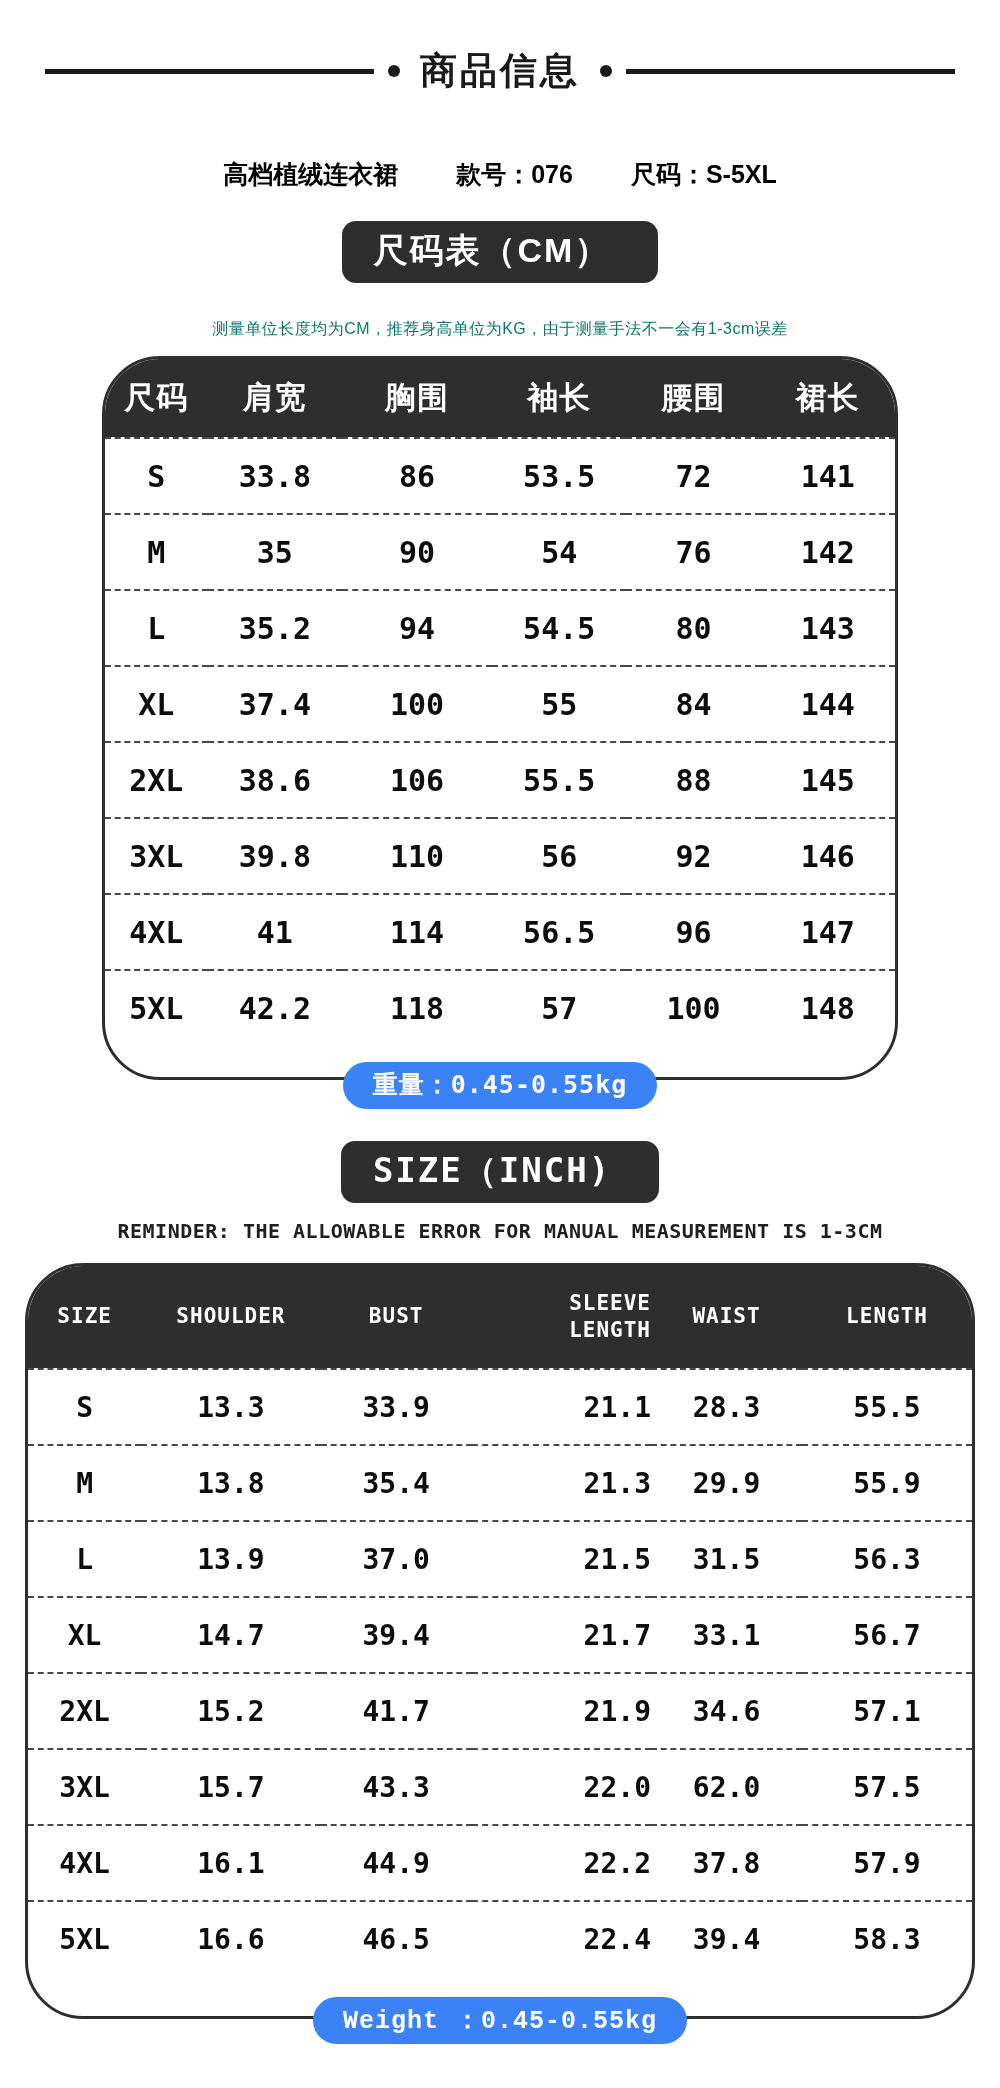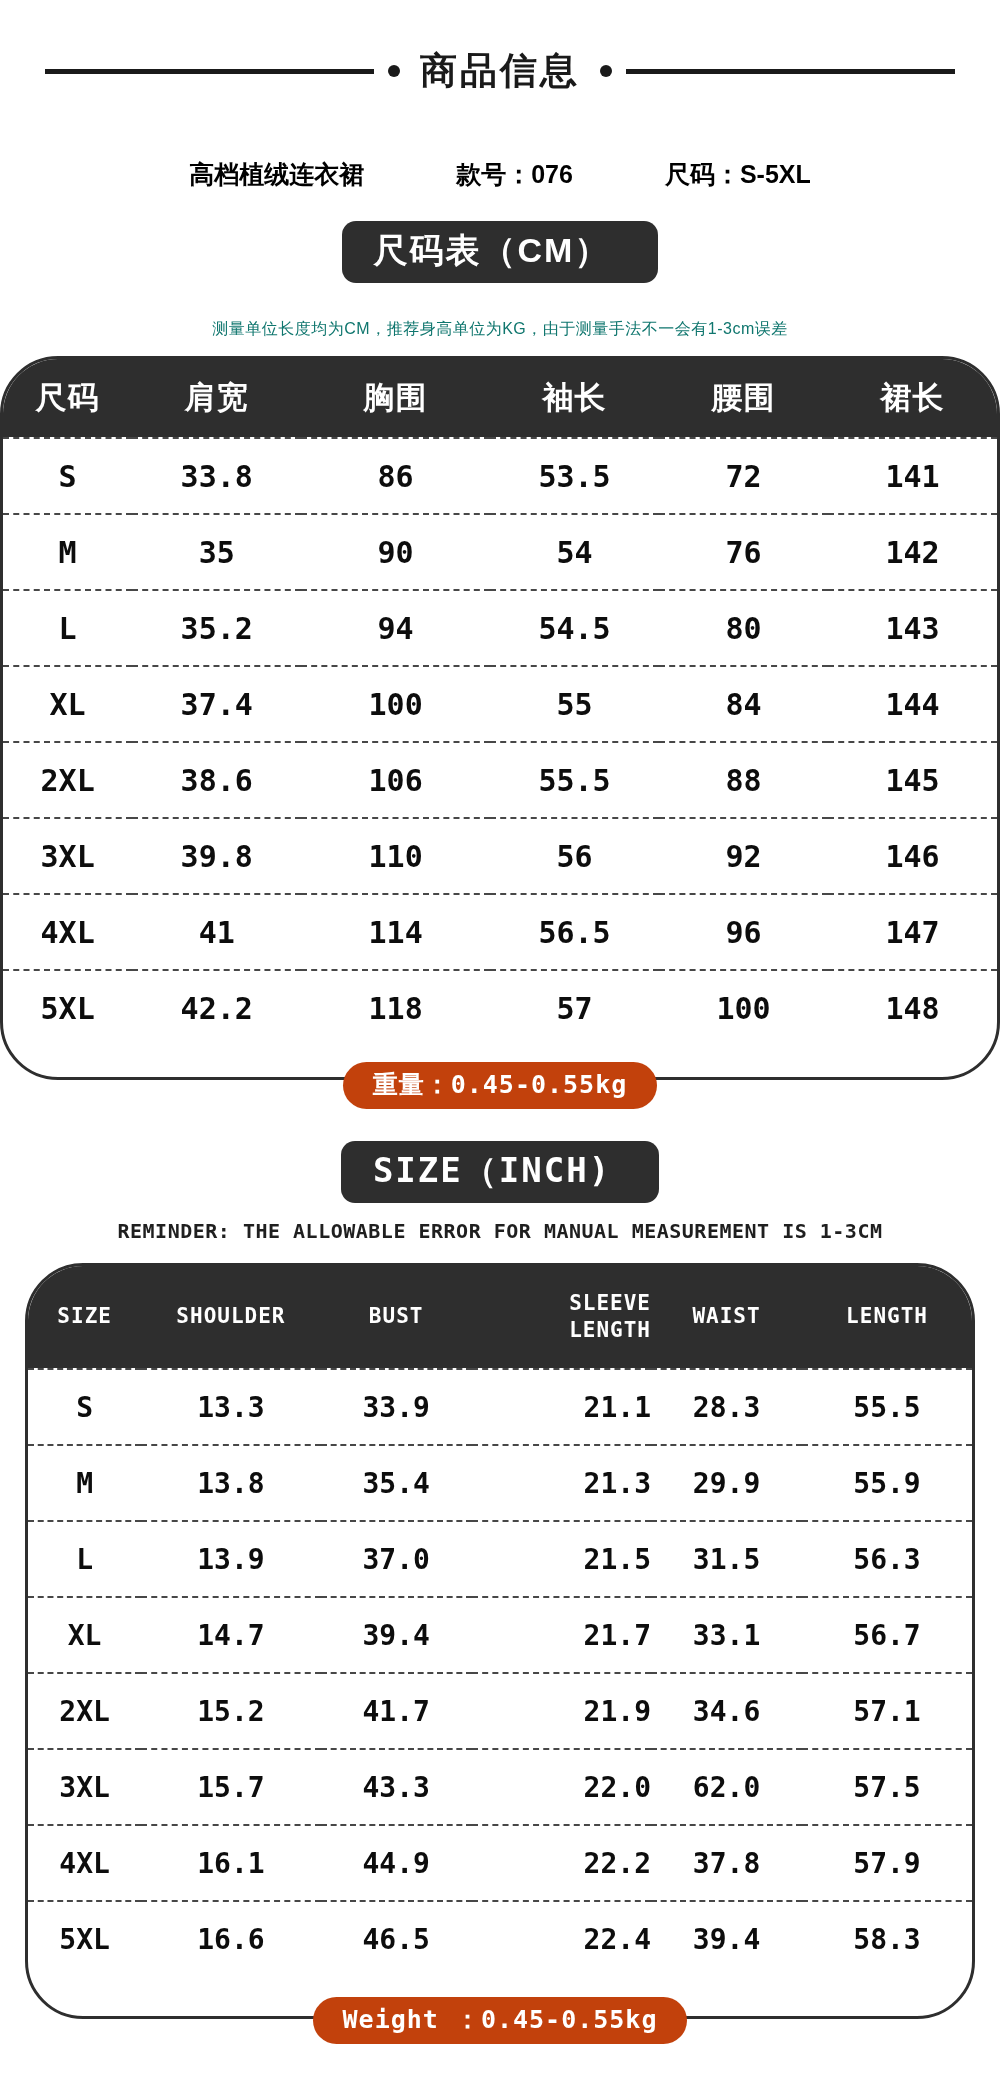--- a/index.html
+++ b/index.html
@@ -25,21 +25,21 @@
   }
   .top-divider .title {
     font-size: 37px; font-weight: bold; letter-spacing: 3px;
     color: #1a1a1a; margin: 0 6px; white-space: nowrap;
   }
 
   
   .product-line {
     margin-top: 62px;
     display: flex; justify-content: center; align-items: baseline;
-    gap: 92px;
+    gap: 58px;
     font-size: 25px; font-weight: 600; color: #000;
   }
 
   
   .section-badge {
     display: block; width: max-content;
     margin: 0 auto;
     background: #2e2e2e; color: #fff;
     font-size: 34px; font-weight: bold; letter-spacing: 2px;
     padding: 7px 48px 9px 32px;
@@ -63,21 +63,21 @@
   }
 
   
   .table-wrap {
     margin: 16px auto 0 auto;
     border: 3px solid #2e2e2e;
     border-radius: 58px;
     overflow: hidden;
     background: #fff;
   }
-  .wrap-cm   { width: 1000px; padding-bottom: 32px; }
+  .wrap-cm   { width: 796px; padding-bottom: 32px; }
   .wrap-inch { width: 950px; padding-bottom: 40px; margin-top: 20px; }
 
   table.size-table {
     width: 100%;
     border-collapse: separate; border-spacing: 0;
     table-layout: fixed;
   }
   table.size-table thead th {
     background: #2e2e2e; color: #ffffff;
     font-weight: bold; vertical-align: middle; text-align: center;
@@ -112,28 +112,28 @@
   .tbl-inch th:nth-child(3), .tbl-inch td:nth-child(3) { width: 16%; }
   .tbl-inch th:nth-child(4), .tbl-inch td:nth-child(4) { width: 19%; text-align: right; }
   .tbl-inch th:nth-child(5), .tbl-inch td:nth-child(5) { width: 16%; }
   .tbl-inch th:nth-child(6), .tbl-inch td:nth-child(6) { width: 18%; }
 
   
   .weight-pill {
     position: relative; z-index: 2;
     display: block; width: max-content;
     margin: -18px auto 0 auto;
-    background: #c2410c; color: #ffffff;
+    background: #3b82f6; color: #ffffff;
     font-size: 25px; font-weight: bold; letter-spacing: 1px;
     padding: 6px 30px 8px 30px;
     border-radius: 999px;
     font-family: "DejaVu Sans Mono", "Liberation Mono", monospace;
     text-align: center;
   }
-  .weight-pill.inch { margin-top: -22px; }
+  .weight-pill.inch { margin-top: -22px; font-family: Liberation Mono, monospace; }
 </style>
 </head>
 <body>
 
 <div class="top-divider">
   <span class="line"></span>
   <span class="dot"></span>
   <span class="title">商品信息</span>
   <span class="dot"></span>
   <span class="line"></span>

